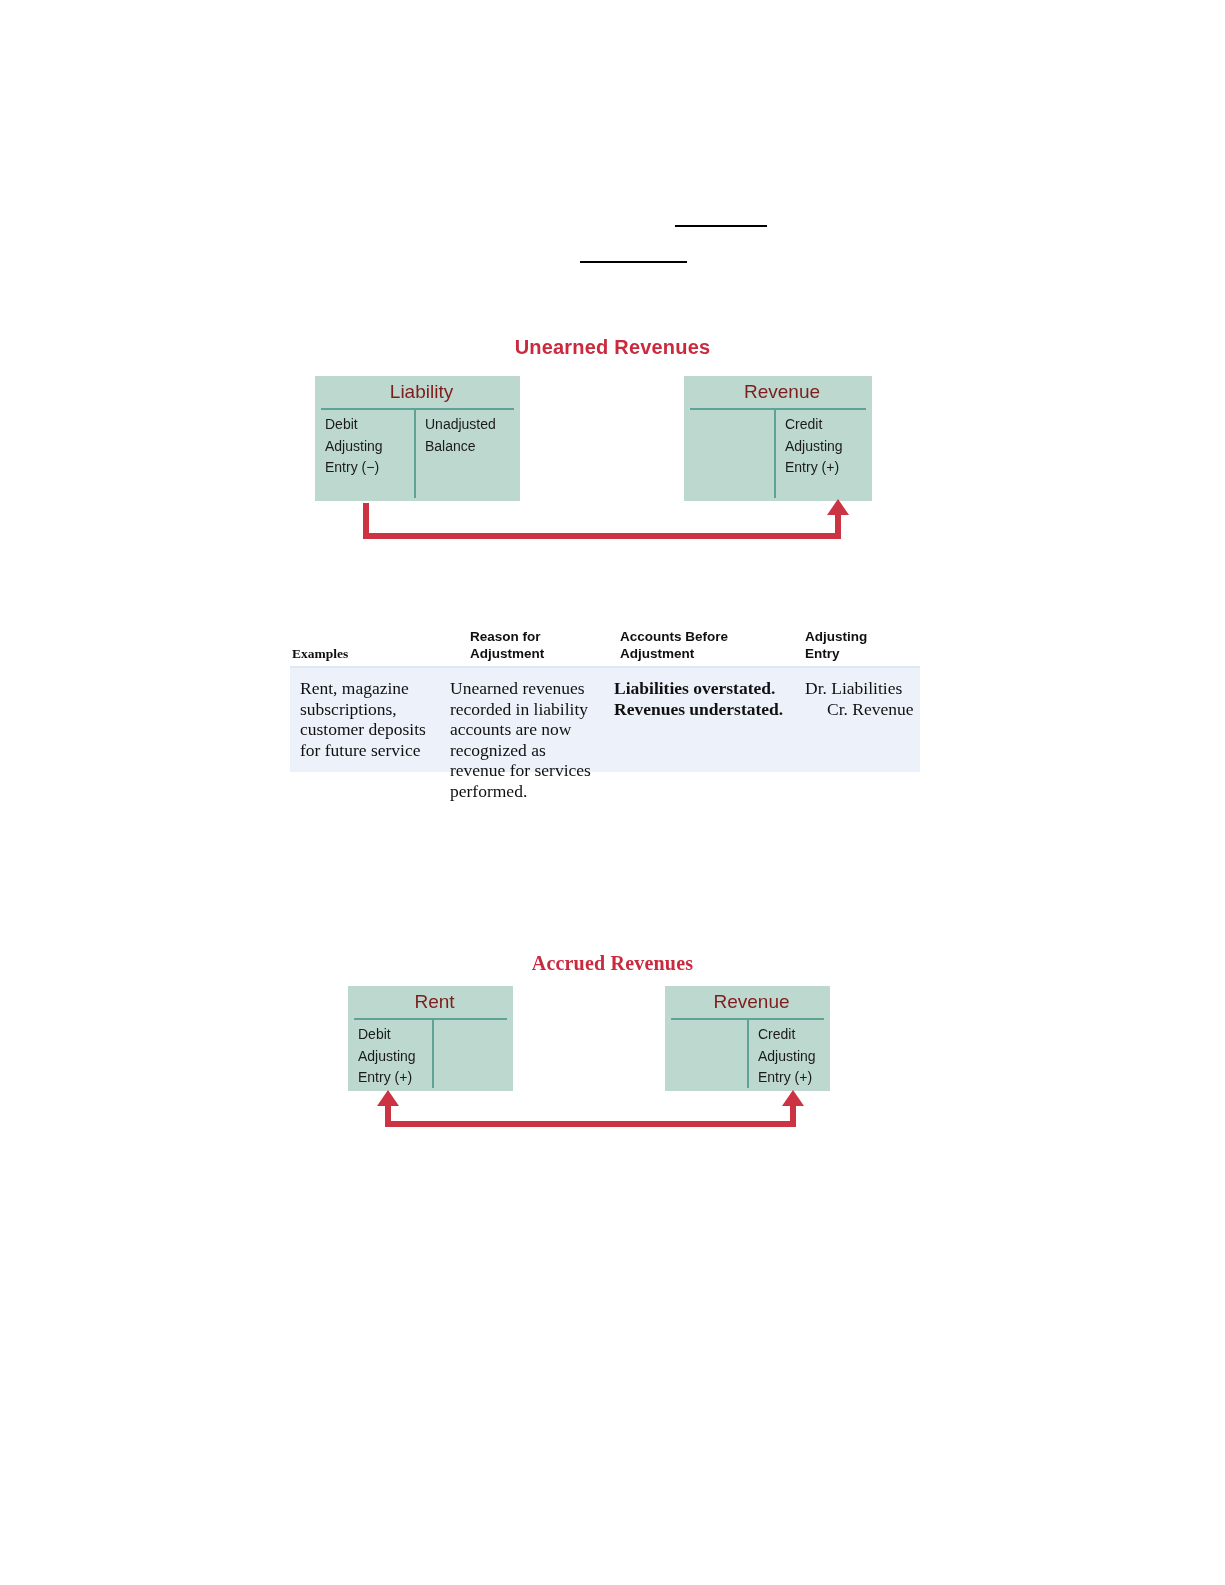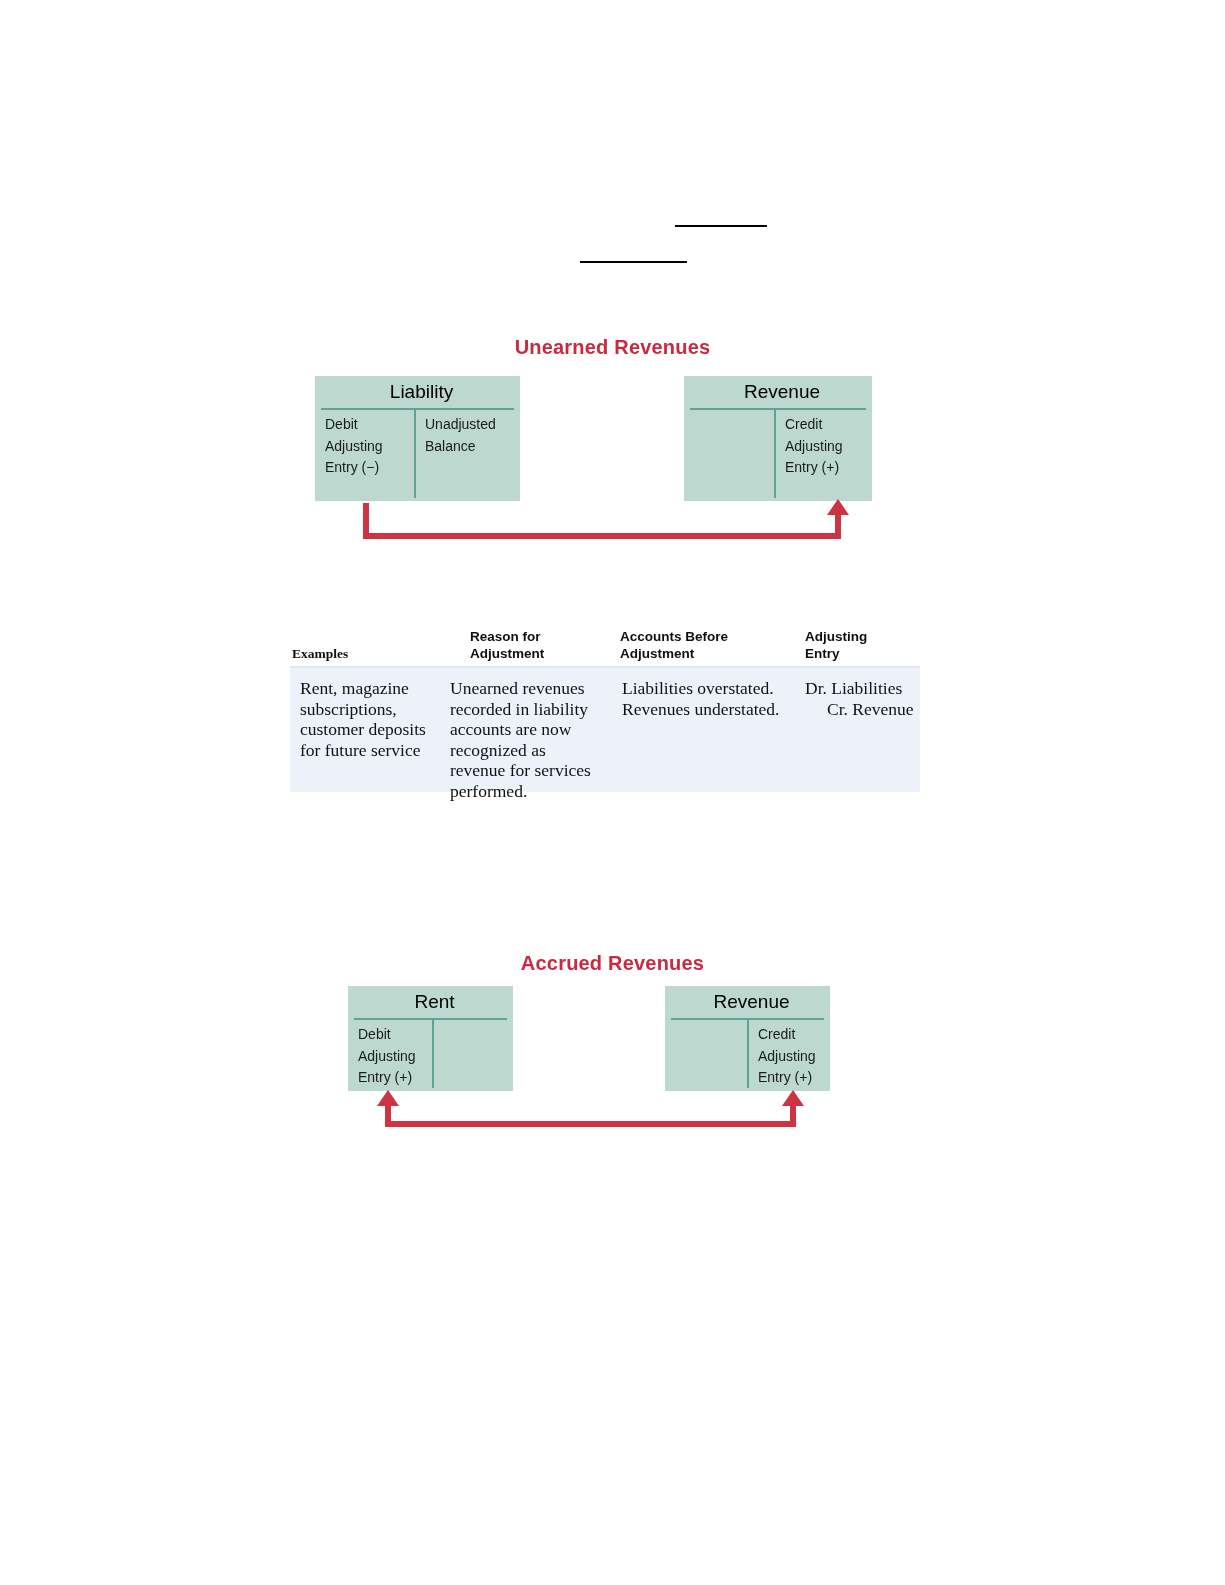--- a/index.html
+++ b/index.html
@@ -63,21 +63,21 @@
     z-index: -1;
   }
   .taccount-inner {
     position: relative;
     height: 100%;
     width: 100%;
   }
   .ta-head {
     text-align: center;
     font-size: 19px;
-    color: #000000;
+    color: #7f1d1d;
     padding-top: 5px;
     height: 27px;
     box-sizing: border-box;
     margin-left: 8px;
   }
   .ta-rule {
     position: absolute;
     left: 6px;
     right: 6px;
     height: 2px;
@@ -142,21 +142,21 @@
     line-height: 17px;
     color: #101010;
   }
   .tbl-sep {
     height: 2px;
     background: #dfe7f4;
   }
   .tbl-body {
     background: #edf2fa;
     position: relative;
-    height: 124px;
+    height: 104px;
   }
   .tbl-body-cell {
     position: absolute;
     top: 10px;
     font-family: "Liberation Serif", serif;
     font-size: 17.5px;
     line-height: 20.5px;
     color: #101010;
   }
   .indent-line { display: block; padding-left: 22px; }
@@ -223,32 +223,32 @@
       <div class="tbl-body-cell" style="left:10px; white-space:pre;">Rent, magazine
 subscriptions,
 customer deposits
 for future service</div>
       <div class="tbl-body-cell" style="left:160px; white-space:pre;">Unearned revenues
 recorded in liability
 accounts are now
 recognized as
 revenue for services
 performed.</div>
-      <div class="tbl-body-cell" style="left:332px; white-space:pre;">Liabilities overstated.
+      <div class="tbl-body-cell" style="left:324px; white-space:pre;font-weight:bold;">Liabilities overstated.
 Revenues understated.</div>
       <div class="tbl-body-cell" style="left:515px;">
         <span>Dr. Liabilities</span>
         <span class="indent-line">Cr. Revenue</span>
       </div>
     </div>
   </div>
 
   <div class="diagram" style="left:0; top:0; width:1225px; height:0;">
 
-    <div class="diagram-title" style="top:952px;">Accrued Revenues</div>
+    <div class="diagram-title" style="top:952px;font-family:Liberation Serif, serif;">Accrued Revenues</div>
 
     <div class="taccount" style="left:348px; top:986px; width:165px; height:105px;">
       <div class="taccount-inner">
         <div class="ta-head">Rent</div>
         <div class="ta-rule"></div>
         <div class="ta-vert" style="left:84px;"></div>
         <div class="ta-cell ta-cell-left" style="white-space:pre;">Debit
 Adjusting
 Entry (+)</div>
         <div class="ta-cell ta-cell-right" style="left:95px; white-space:pre;"></div>

